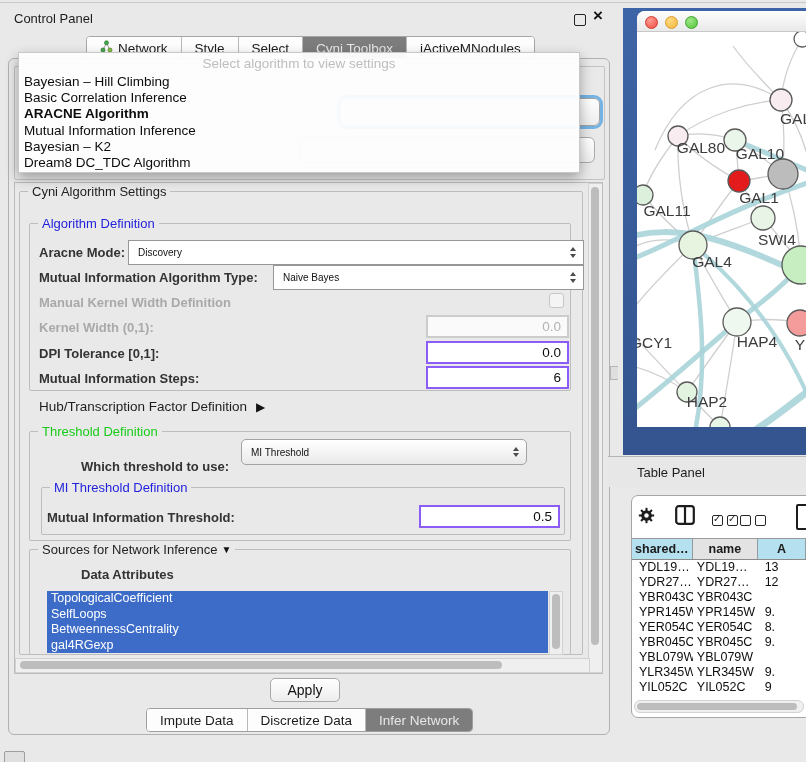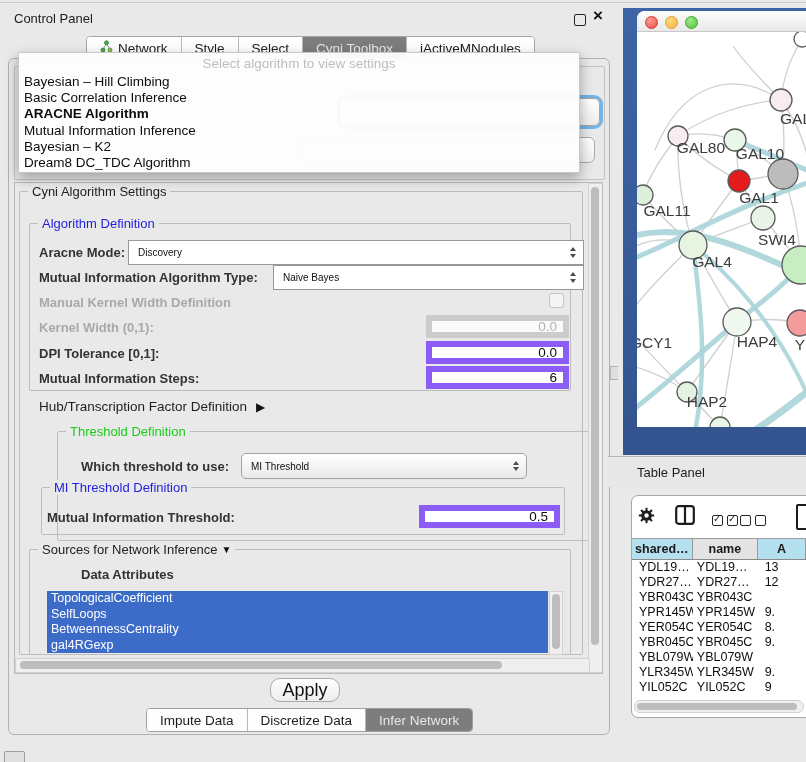--- a/index.html
+++ b/index.html
@@ -42,35 +42,35 @@
   .flabel{position:absolute;font-size:13px;font-weight:bold;color:#333;white-space:nowrap;}
   .flabel.dis{color:#a9a9a9;}
   .flabel.plain{font-weight:normal;color:#1e1e1e;font-size:13.5px;}
   .combo{position:absolute;background:#ffffff;border:1px solid #979797;display:flex;align-items:center;
          font-size:10px;color:#111;padding-left:9px;box-sizing:border-box;}
   .combo.mac{border-radius:5px;background:linear-gradient(#ffffff,#e9e9e9);border-color:#a2a2a2;}
   .spin{margin-left:auto;margin-right:7px;display:flex;flex-direction:column;align-items:center;gap:2.5px;}
   .spin i{display:block;width:0;height:0;border-left:3.5px solid transparent;border-right:3.5px solid transparent;}
   .spin .up{border-bottom:4.5px solid #4c4c4c;}
   .spin .dn{border-top:4.5px solid #4c4c4c;}
-  .tfield{position:absolute;box-sizing:border-box;height:23px;border:6px solid #8b5cf6;background:#fff;
+  .tfield{position:absolute;box-sizing:border-box;height:23px;border:2px solid #8b5cf6;background:#fff;
           font-family:inherit;font-size:13.5px;color:#0d0d0d;text-align:right;padding:0 6px;}
   .tfield.dis{border-color:#cccccc;background:#fafafa;color:#b3b3b3;}
   .cb{position:absolute;width:13px;height:13px;border:1px solid #c6c6c6;border-radius:3px;background:#f4f4f4;}
   .arrow-r{display:inline-block;margin-left:9px;color:#111;font-size:12px;}
   .arrow-d{display:inline-block;margin-left:4px;color:#111;font-size:10px;vertical-align:1px;}
   
   #attr-list{position:absolute;left:32px;top:408px;width:501px;height:62px;overflow:hidden;background:#fff;}
   .attr-item{height:15.5px;line-height:15.5px;padding-left:4px;font-size:12.5px;color:#fff;
              background:var(--accent-selection,#3c6cc8);white-space:nowrap;}
   .vsb{position:absolute;background:#efefef;border:1px solid #d2d2d2;}
   .sb-thumb{position:absolute;background:#bdbdbd;border-radius:6px;}
   
-  #apply-btn{left:270px;top:678px;width:68px;height:22px;border:1px solid #a8a8a8;border-radius:10px;
-             background:linear-gradient(#ffffff,#ededed);font-size:18px;color:#111;
+  #apply-btn{left:270px;top:678px;width:68px;height:22px;border:1px solid #a8a8a8;border-radius:5px;
+             background:linear-gradient(#ffffff,#ededed);font-size:14px;color:#111;
              display:flex;align-items:center;justify-content:center;}
   #bottom-tabs{left:146px;top:708px;height:22px;display:flex;border:1px solid #9f9f9f;border-radius:4px;background:#fdfdfd;overflow:hidden;}
   
   #splitter-nub{left:610px;top:366px;width:7px;height:12px;border:1px solid #b5b5b5;border-right:none;background:#dedede;}
   
   #net-frame{left:623px;top:8px;width:183px;height:447px;background:linear-gradient(var(--window-frame-blue,#3d64a6),#33548e);}
   #net-win{left:637px;top:11px;width:169px;height:416px;background:#fff;border-radius:8px 0 0 0;overflow:hidden;}
   #net-titlebar{position:absolute;left:0;top:0;width:169px;height:20px;background:linear-gradient(#fdfdfd,#e9e9e9);border-bottom:1px solid #c8c8c8;}
   .light{position:absolute;top:4.5px;width:11px;height:11px;border-radius:50%;}
   #light-red{left:8px;background:radial-gradient(circle at 35% 30%,#ff9d93,#ee4b40);border:0.5px solid #cf3a30;}
@@ -186,26 +186,26 @@
     <span class="flabel" style="left:24px;top:163px;">DPI Tolerance [0,1]:</span>
     <input class="tfield" style="left: 411px; top: 158px; width: 143px;" readonly="" value="0.0">
 
     <span class="flabel" style="left:24px;top:188px;">Mutual Information Steps:</span>
     <input class="tfield" style="left: 411px; top: 183px; width: 143px;" readonly="" value="6">
 
     <span class="flabel plain" style="left:24px;top:216px;">
       <span>Hub/Transcription Factor Definition</span><span class="arrow-r">▶</span>
     </span>
 
-    <div class="gbox" style="left:14px;top:248px;width:540px;height:108px;margin-left:28px;">
+    <div class="gbox" style="left:14px;top:248px;width:540px;height:108px;">
       <span class="legend green">Threshold Definition</span>
     </div>
 
     <span class="flabel" style="left:66px;top:276px;">Which threshold to use:</span>
-    <div class="combo mac" style="left:226px;top:270px;width:286px;height:26px;text-align:center;">
+    <div class="combo mac" style="left:226px;top:256px;width:286px;height:26px;text-align:center;">
       <span>MI Threshold</span>
       <span class="spin">
           <i class="up"></i>
           <i class="dn"></i>
         </span>
     </div>
 
     <div class="gbox" style="left:26px;top:304px;width:522px;height:46px;">
       <span class="legend blue">MI Threshold Definition</span>
     </div>

